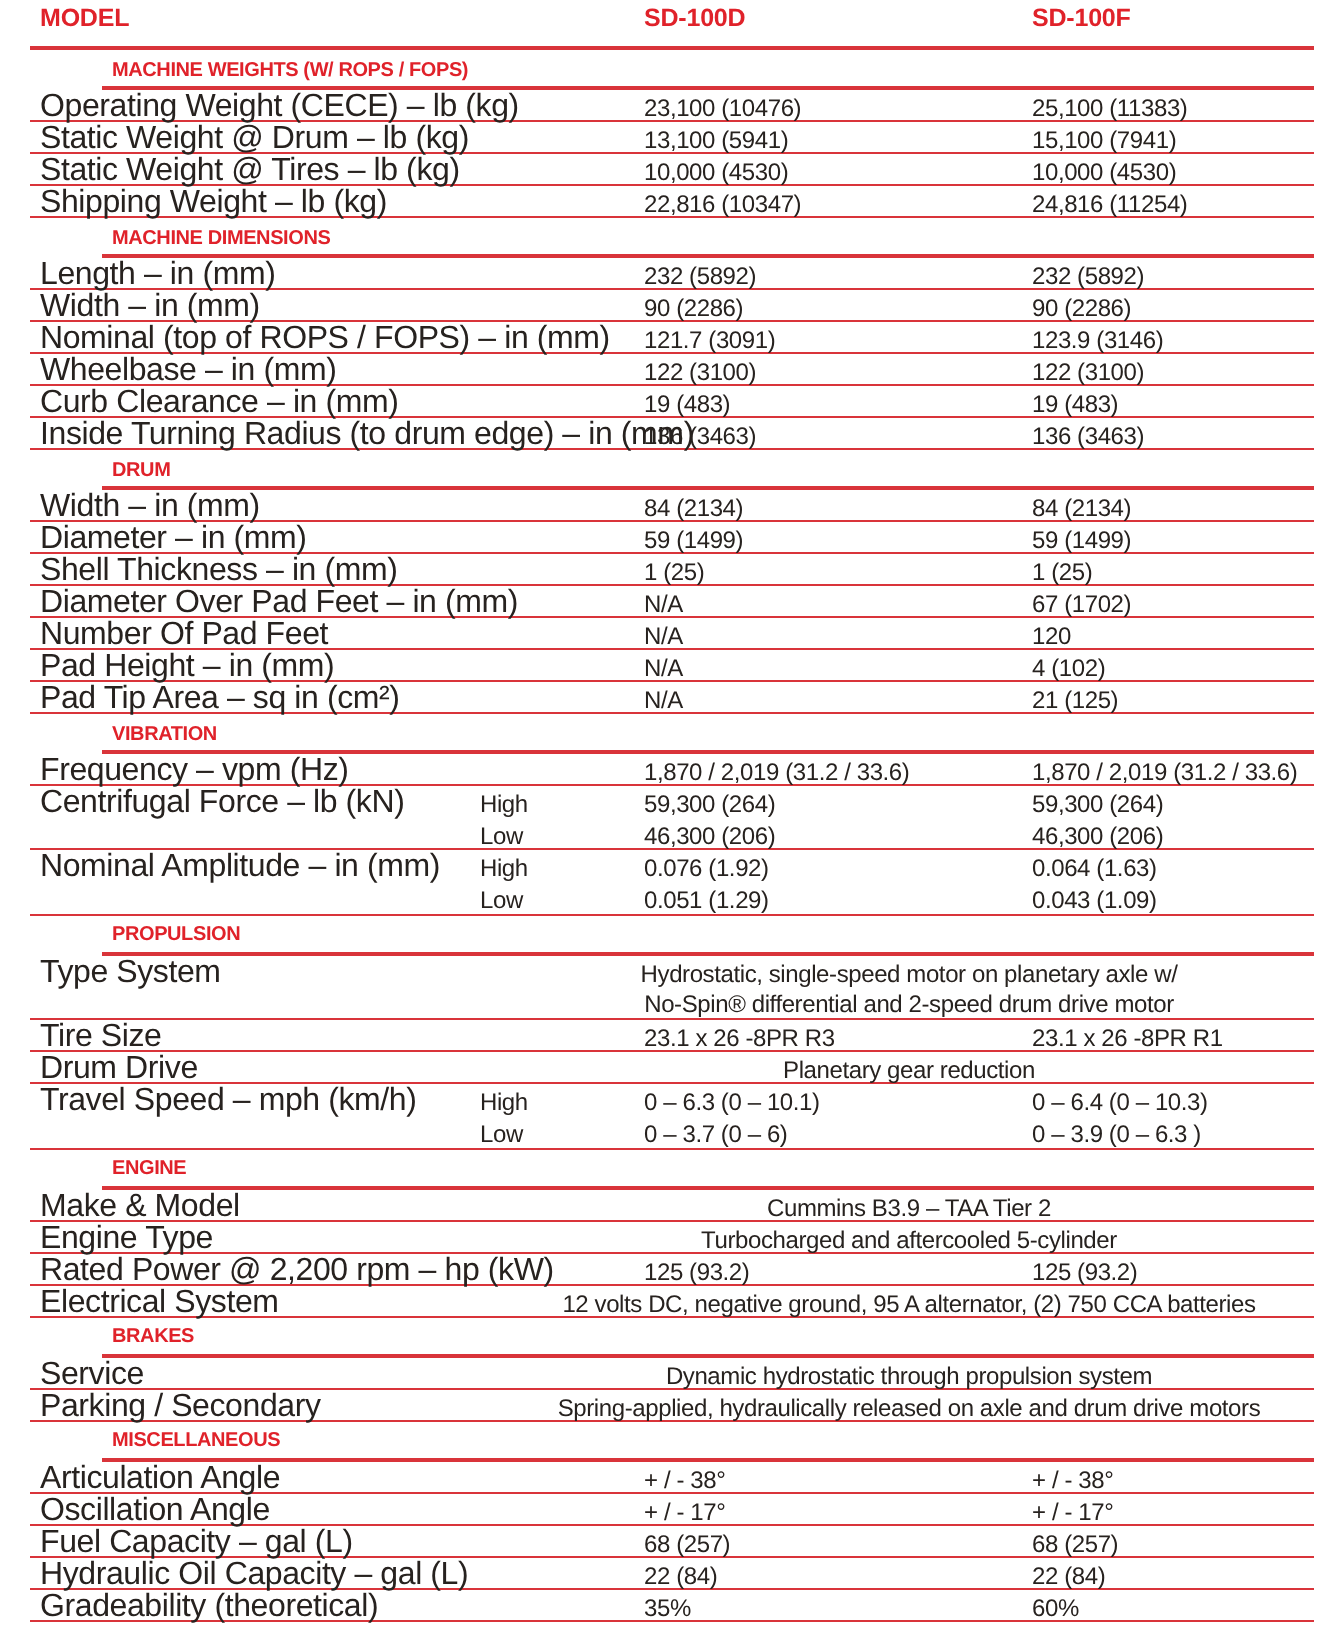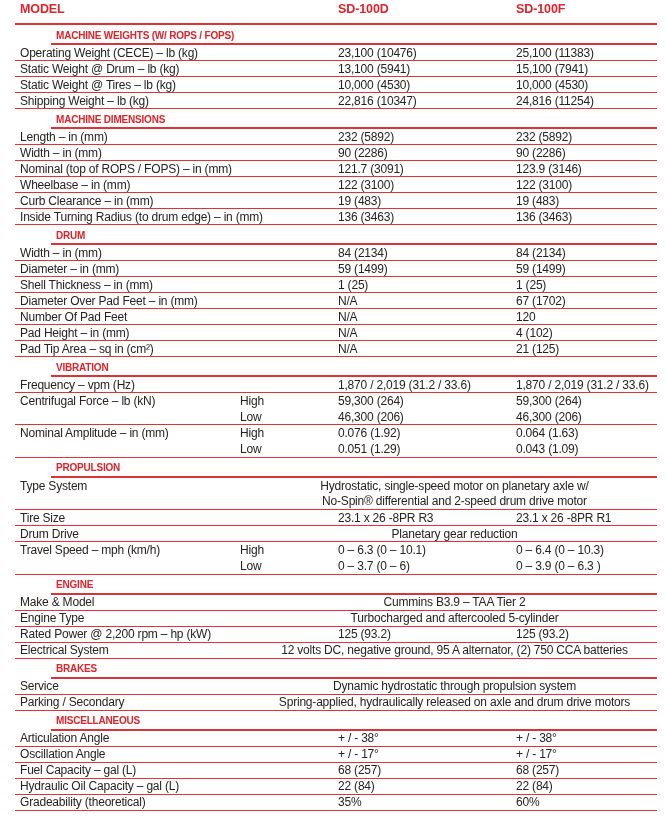--- a/index.html
+++ b/index.html
@@ -19,23 +19,23 @@
     box-sizing:border-box;
     padding:2px 9px 0 15px;
   }
   .grid-line{
     display:grid;
     grid-template-columns:225px 82px 178px 1fr;
     align-items:center;
     white-space:nowrap;
   }
   .cell{overflow:visible;white-space:nowrap;}
-  .lbl{grid-column:1;padding-left:5px;font-size:12px;letter-spacing:-0.2px;}
+  .lbl{grid-column:1;padding-left:5px;font-size:16px;letter-spacing:-0.2px;}
   .sub{grid-column:2;font-size:12px;letter-spacing:-0.2px;}
-  .v1{grid-column:3;font-size:12px;letter-spacing:-0.2px;margin-left:16px;}
+  .v1{grid-column:3;font-size:12px;letter-spacing:-0.2px;}
   .v2{grid-column:4;font-size:12px;letter-spacing:-0.2px;margin-left:16px;}
   .spanv{grid-column:2 / 5;text-align:center;padding-left:12px;font-size:12px;letter-spacing:-0.2px;}
 
   .table-header{
     box-sizing:border-box;
     height:23px;
     border-bottom:2.6px solid var(--rule);
     align-items:end;
   }
   .table-header .cell{

